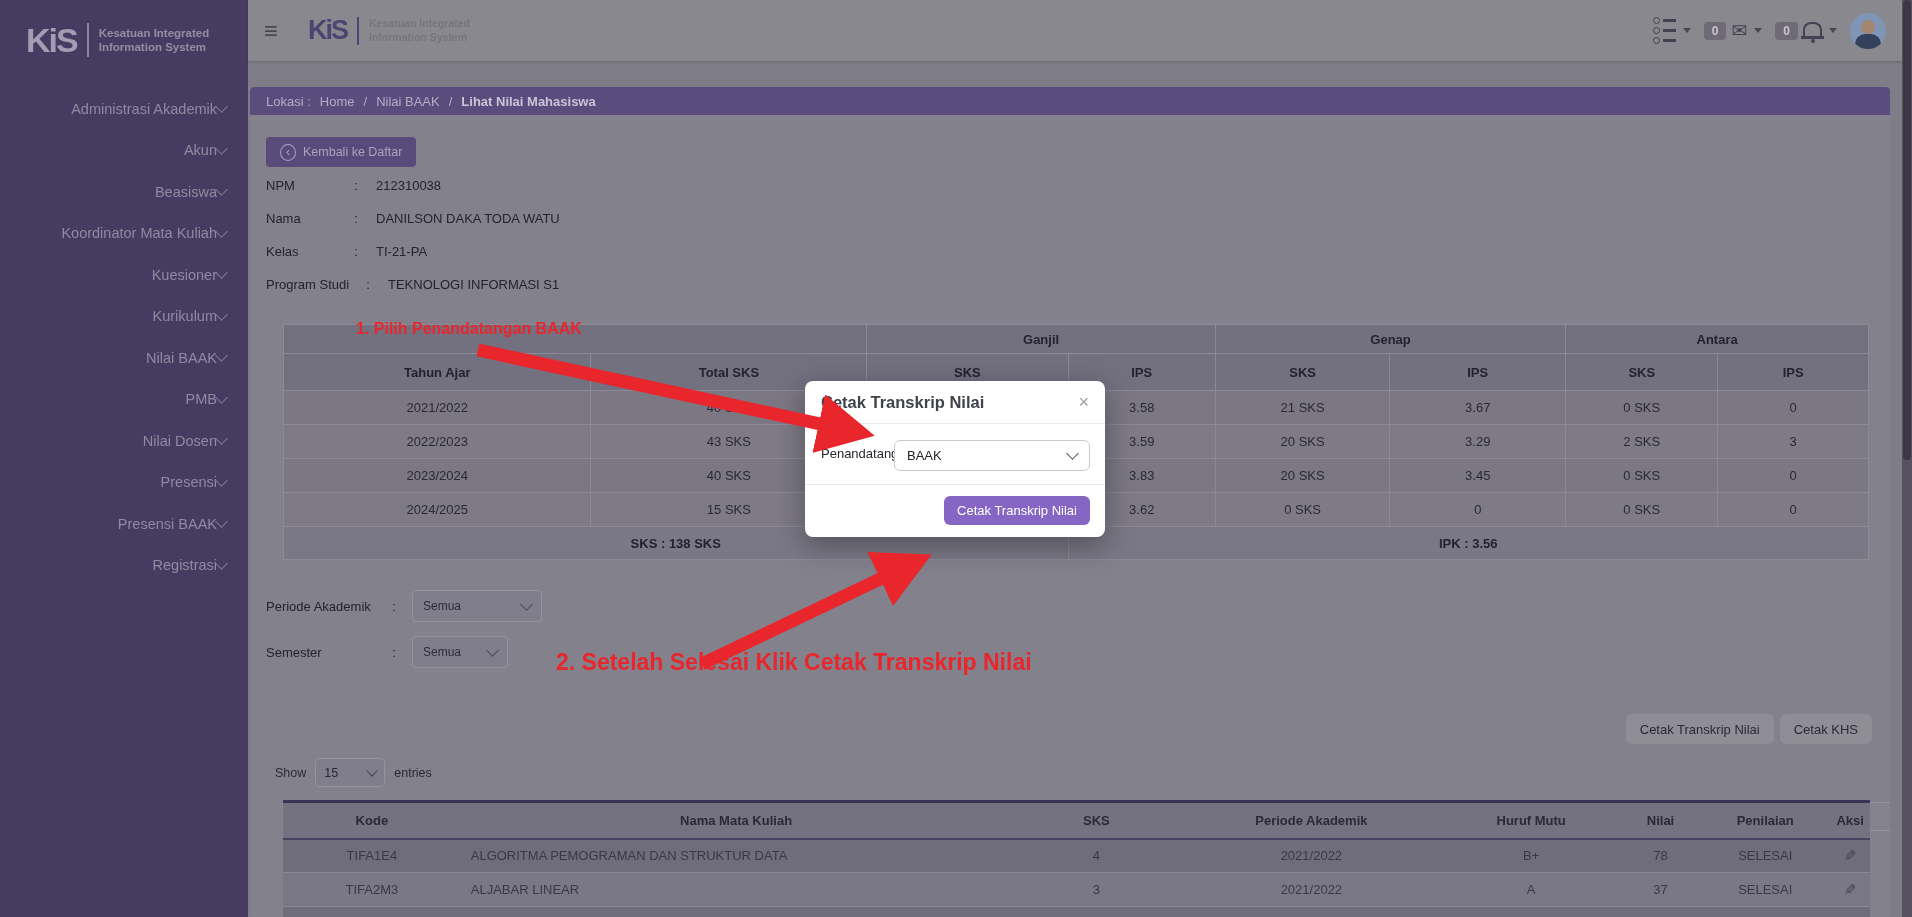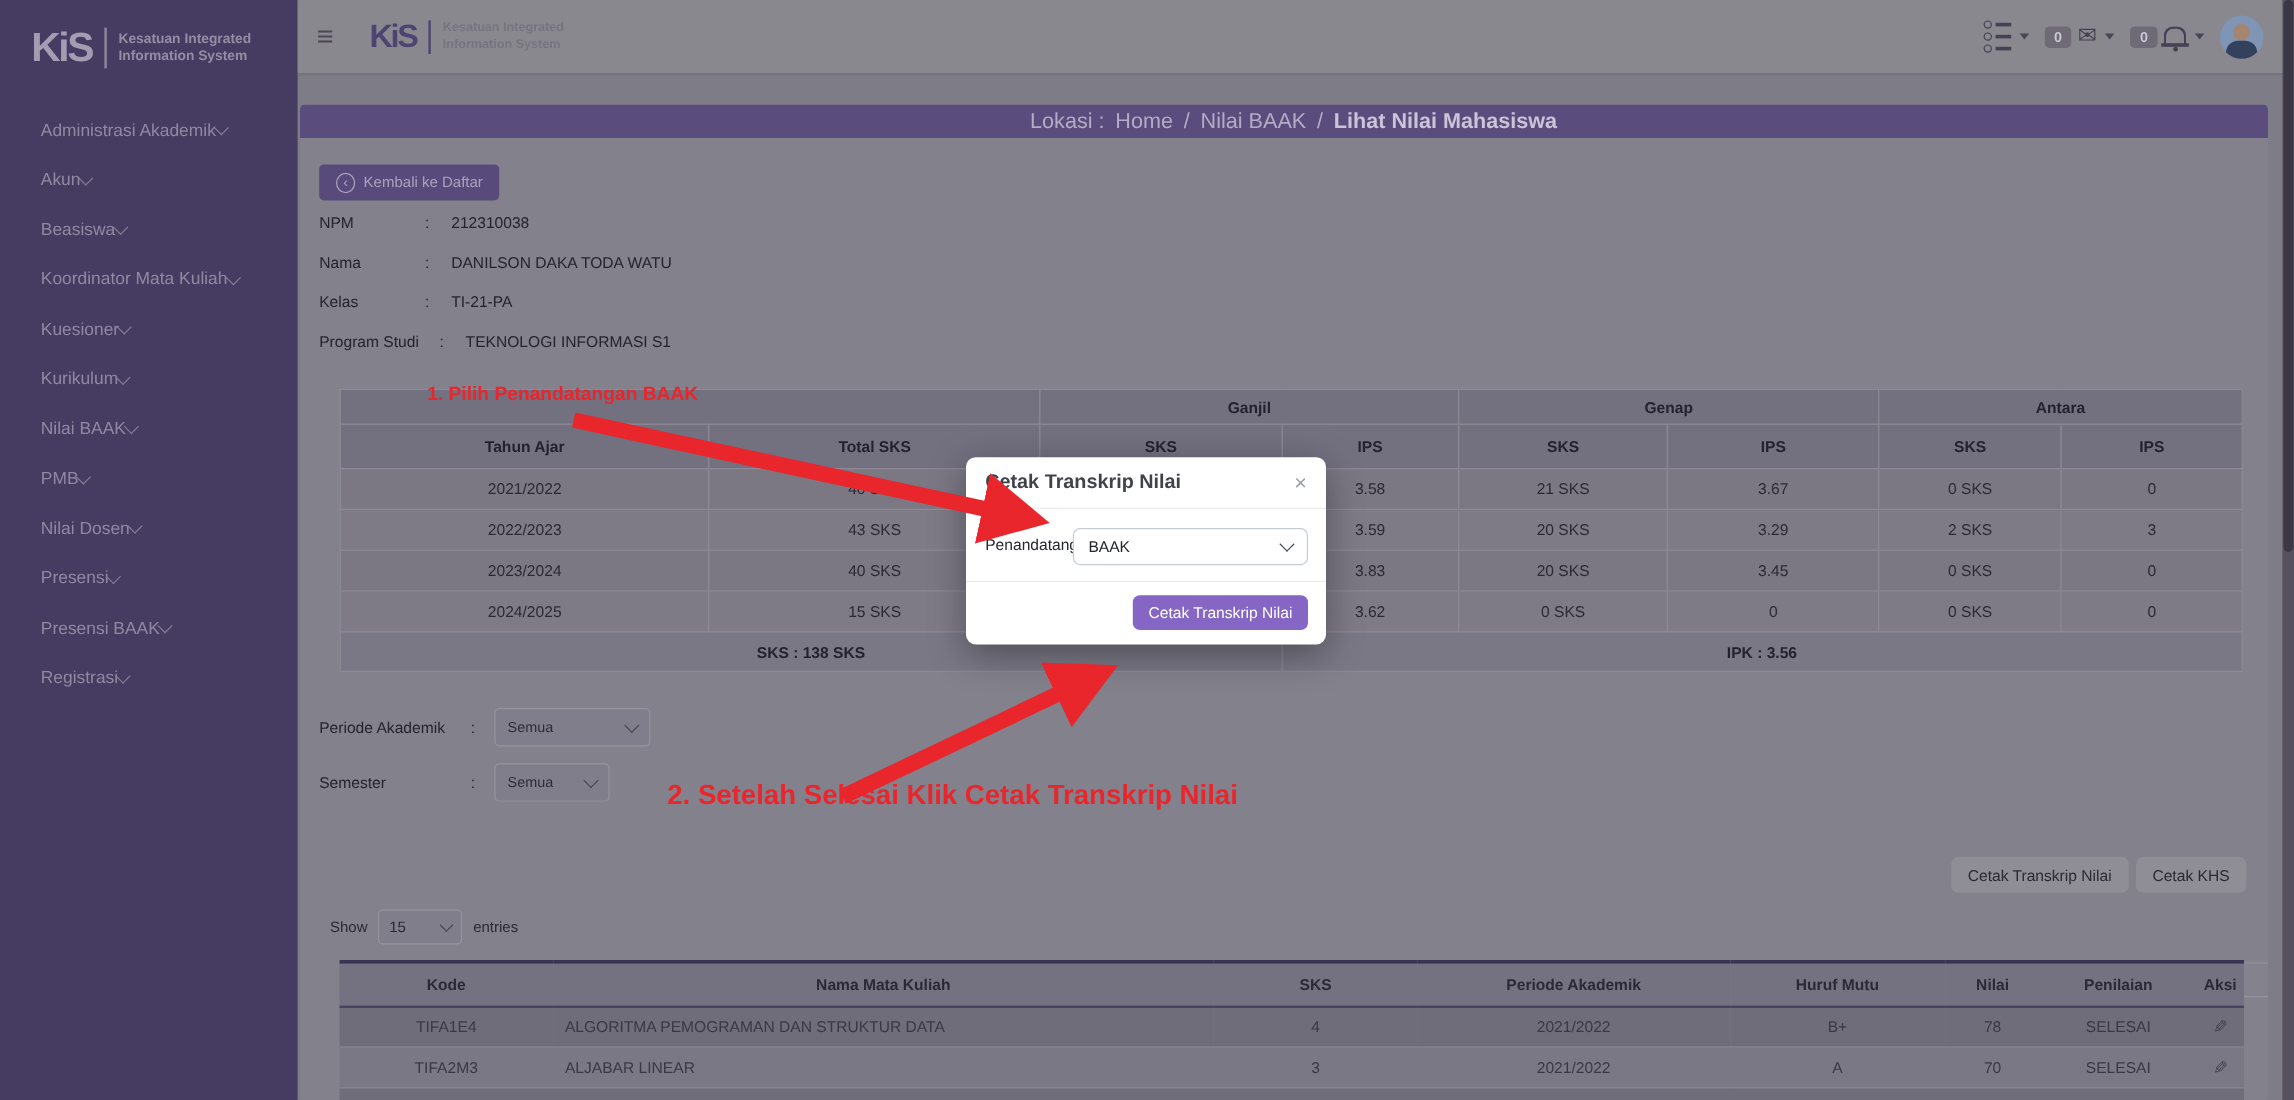--- a/index.html
+++ b/index.html
@@ -5,21 +5,21 @@
   html,body{margin:0;padding:0;background:#6f6d78;font-family:"Liberation Sans",sans-serif;}
   #app{position:relative;width:1912px;height:917px;overflow:hidden;background:#7e7c87;}
 
   
   .sidebar{position:absolute;left:0;top:0;width:248px;height:917px;background:#463c61;z-index:2;}
   .side-logo{display:flex;align-items:center;gap:10px;padding:14px 0 0 26px;height:52px;}
   .side-logo .kis{font-size:34px;font-weight:800;color:#a39cb3;letter-spacing:-2px;line-height:1;}
   .logo-div{width:2px;height:34px;background:#8d86a0;}
   .brand-lines{font-size:11.5px;font-weight:700;color:#958da6;line-height:1.25;}
   .nav{position:absolute;top:88px;left:0;right:0;}
-  .nav-item{height:41.5px;display:flex;align-items:center;justify-content:flex-start;
+  .nav-item{height:41.5px;display:flex;align-items:center;justify-content:flex-end;
     padding:0 22px 0 34px;color:#9089a2;font-size:14.5px;cursor:pointer;}
   .chev{width:8px;height:8px;border-right:1.8px solid #837c96;border-bottom:1.8px solid #837c96;
     transform:rotate(45deg);margin-top:-4px;flex:none;}
 
   
   .topbar{position:absolute;left:248px;top:0;right:0;height:61px;background:#8a888f;
     box-shadow:0 1px 2px rgba(0,0,0,.18);display:flex;align-items:center;z-index:2;}
   .hamburger{font-size:24px;color:#4a4656;margin-left:16px;cursor:pointer;line-height:1;}
   .tb-brand{display:flex;align-items:center;gap:10px;margin-left:30px;}
   .tb-brand .kis{font-size:27px;font-weight:800;color:#4e4472;letter-spacing:-2px;line-height:1;}
@@ -48,21 +48,21 @@
     border-radius:10px 10px 0 0;background:#33415c;}
 
   
   .scrollstrip{position:absolute;right:0;top:0;width:10px;height:917px;background:#55515f;z-index:6;}
   .scrollthumb{position:absolute;left:1px;right:1px;top:0;height:460px;background:#3b3745;border-radius:4px;}
 
   
   .card{position:absolute;left:250px;top:87px;width:1640px;height:830px;background:#83818c;
     border-radius:4px;overflow:hidden;z-index:1;}
   .breadcrumb{position:absolute;left:0;top:0;right:0;height:28px;background:#5b4c7e;border-radius:4px 4px 0 0;
-    display:flex;align-items:center;gap:9px;padding-left:16px;font-size:18px;color:#b3acc4;justify-content:center;}
+    display:flex;align-items:center;gap:9px;padding-left:16px;font-size:13px;color:#b3acc4;}
   .breadcrumb .bc-link{cursor:pointer;}
   .breadcrumb .bc-current{font-weight:700;color:#cac4d7;}
 
   .back-btn{position:absolute;left:16px;top:50px;height:30px;background:#584a7b;border-radius:4px;
     display:flex;align-items:center;gap:7px;padding:0 14px;color:#aba3be;font-size:12.5px;cursor:pointer;}
   .back-ic{width:14px;height:14px;border:1.5px solid #aba3be;border-radius:50%;display:flex;
     align-items:center;justify-content:center;font-size:12px;line-height:1;padding-bottom:1px;}
 
   .info-row{position:absolute;left:16px;font-size:13px;color:#25232d;display:flex;}
   .info-row .lb{width:80px;}
@@ -427,21 +427,21 @@
           <td>78</td>
           <td>SELESAI</td>
           <td><span class="pencil">✎</span></td>
         </tr>
         <tr>
           <td>TIFA2M3</td>
           <td class="lft">ALJABAR LINEAR</td>
           <td>3</td>
           <td>2021/2022</td>
           <td>A</td>
-          <td>70</td>
+          <td>37</td>
           <td>SELESAI</td>
           <td><span class="pencil">✎</span></td>
         </tr>
         <tr>
           <td colspan="8"></td>
         </tr>
       </tbody>
     </table>
   </div>
 

